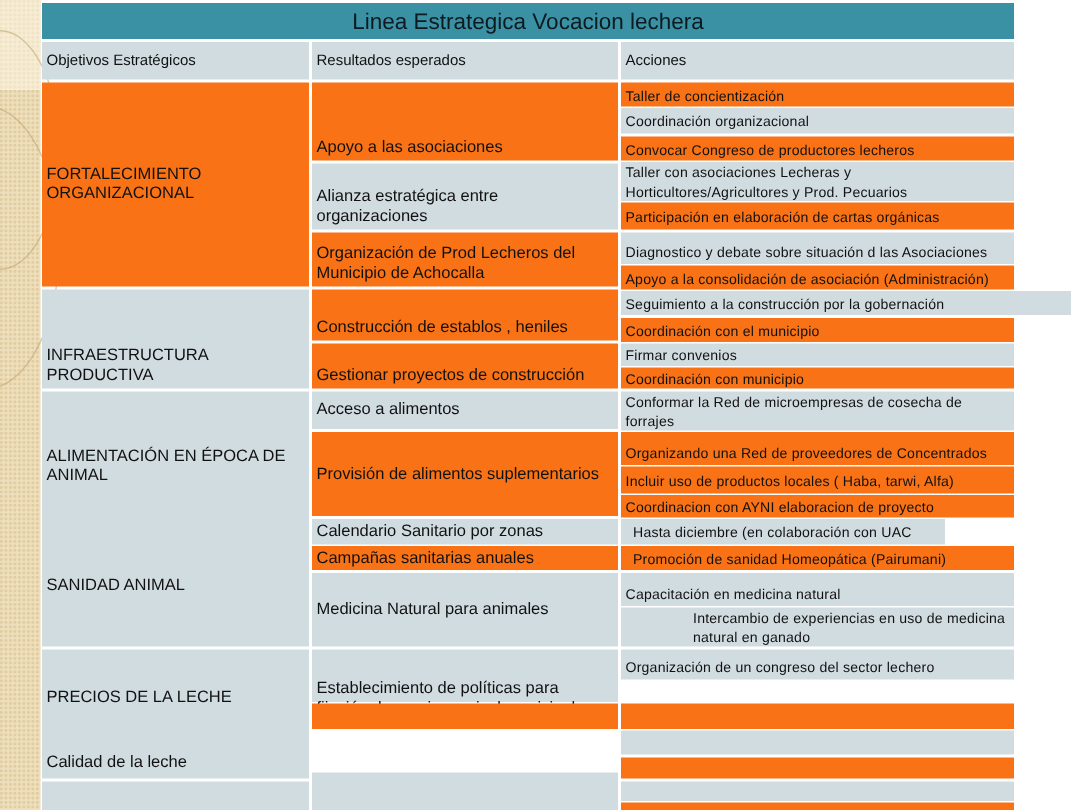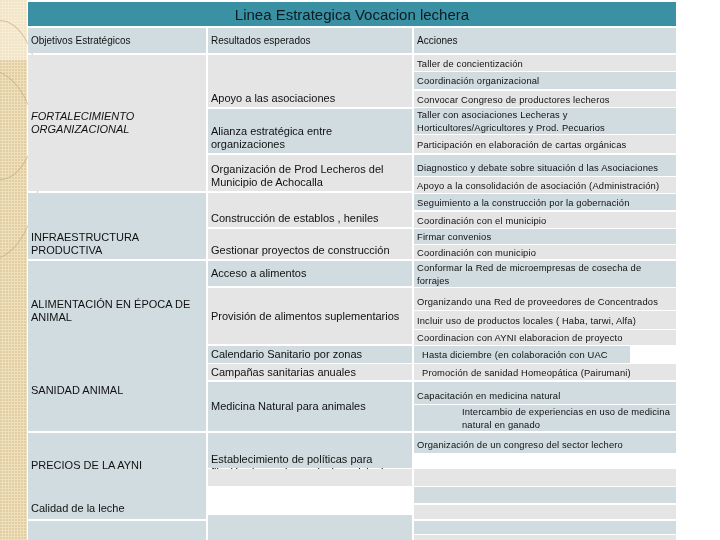--- a/index.html
+++ b/index.html
@@ -23,56 +23,56 @@
     position: absolute; left: 28px; top: 2px; width: 648px; height: 24px;
     background: #3a91a4; color: #0d1a20; font-size: 15px;
     display: flex; align-items: center; justify-content: center;
   }
   .cell {
     position: absolute; font-size: 11px; line-height: 13px; padding: 0 3px;
     display: flex; flex-direction: column; justify-content: flex-end; padding-bottom: 2px;
   }
   .hdr { background: #d1dce1; font-size: 10px; justify-content: center; padding-bottom: 0; }
   .dark { background: #d1dce1; }
-  .light { background: #e5e5e5; }
+  .light { background: #f97316; }
   .sm { font-size: 9.4px; line-height: 13px; letter-spacing: 0.15px; }
   .mid { justify-content: center; padding-bottom: 0; }
   .top { justify-content: flex-start; padding-top: 20px; padding-bottom: 0; }
   .center-text { align-items: center; }
 </style>
 </head>
 <body>
 
 <div class="deco-strip"></div>
 <div class="deco-top"></div>
 <div class="deco-arc" style="left:-40px;top:20px;width:80px;height:160px;"></div>
 <div class="deco-arc" style="left:-60px;top:70px;width:100px;height:190px;"></div>
 
 <div class="title-bar">Linea Estrategica Vocacion lechera</div>
 
 <div class="cell hdr" style="left:28px;top:28px;width:178px;height:25px;">Objetivos Estratégicos</div>
 <div class="cell hdr" style="left:208px;top:28px;width:204px;height:25px;">Resultados esperados</div>
 <div class="cell hdr" style="left:414px;top:28px;width:262px;height:25px;">Acciones</div>
 
-<div class="cell light mid" style="left:28px;top:55px;width:178px;height:136px;font-style:italic;">
+<div class="cell light mid" style="left:28px;top:55px;width:178px;height:136px;">
     <span style="max-width:110px;">FORTALECIMIENTO ORGANIZACIONAL</span>
   </div>
 <div class="cell dark" style="left:28px;top:193px;width:178px;height:66px;">
     <span>INFRAESTRUCTURA PRODUCTIVA</span>
   </div>
 <div class="cell dark mid" style="left:28px;top:261px;width:178px;height:99px;">
     <span style="max-width:160px;">ALIMENTACIÓN EN ÉPOCA DE ANIMAL</span>
   </div>
 <div class="cell dark mid" style="left:28px;top:362px;width:178px;height:37px;"></div>
 <div class="cell dark mid" style="left:28px;top:331px;width:178px;height:100px;padding-top:18px;">
     <span>SANIDAD ANIMAL</span>
   </div>
 <div class="cell dark mid" style="left:28px;top:433px;width:178px;height:86px;"></div>
 <div class="cell" style="left:28px;top:458px;width:178px;height:16px;">
-    <span>PRECIOS DE LA AYNI</span>
+    <span>PRECIOS DE LA LECHE</span>
   </div>
 <div class="cell" style="left:28px;top:501px;width:178px;height:16px;">
     <span>Calidad de la leche</span>
   </div>
 <div class="cell dark" style="left:28px;top:521px;width:178px;height:19px;"></div>
 
 <div class="cell light" style="left:208px;top:55px;width:204px;height:52px;">
     <span>Apoyo a las asociaciones</span>
   </div>
 <div class="cell dark" style="left:208px;top:109px;width:204px;height:44px;">
@@ -127,21 +127,21 @@
   </div>
 <div class="cell light sm mid" style="left:414px;top:135px;width:262px;height:18px;">
     <span>Participación en elaboración de cartas orgánicas</span>
   </div>
 <div class="cell dark sm" style="left:414px;top:155px;width:262px;height:21px;">
     <span>Diagnostico y debate sobre situación d las Asociaciones</span>
   </div>
 <div class="cell light sm mid" style="left:414px;top:177px;width:262px;height:16px;">
     <span>Apoyo a la consolidación de asociación (Administración)</span>
   </div>
-<div class="cell dark sm mid" style="left:414px;top:194px;width:262px;height:16px;">
+<div class="cell dark sm mid" style="left:414px;top:194px;width:300px;height:16px;">
     <span>Seguimiento a la construcción por la gobernación</span>
   </div>
 <div class="cell light sm mid" style="left:414px;top:212px;width:262px;height:16px;">
     <span>Coordinación con el municipio</span>
   </div>
 <div class="cell dark sm mid" style="left:414px;top:229px;width:262px;height:15px;">
     <span>Firmar convenios</span>
   </div>
 <div class="cell light sm mid" style="left:414px;top:245px;width:262px;height:14px;">
     <span>Coordinación con municipio</span>

